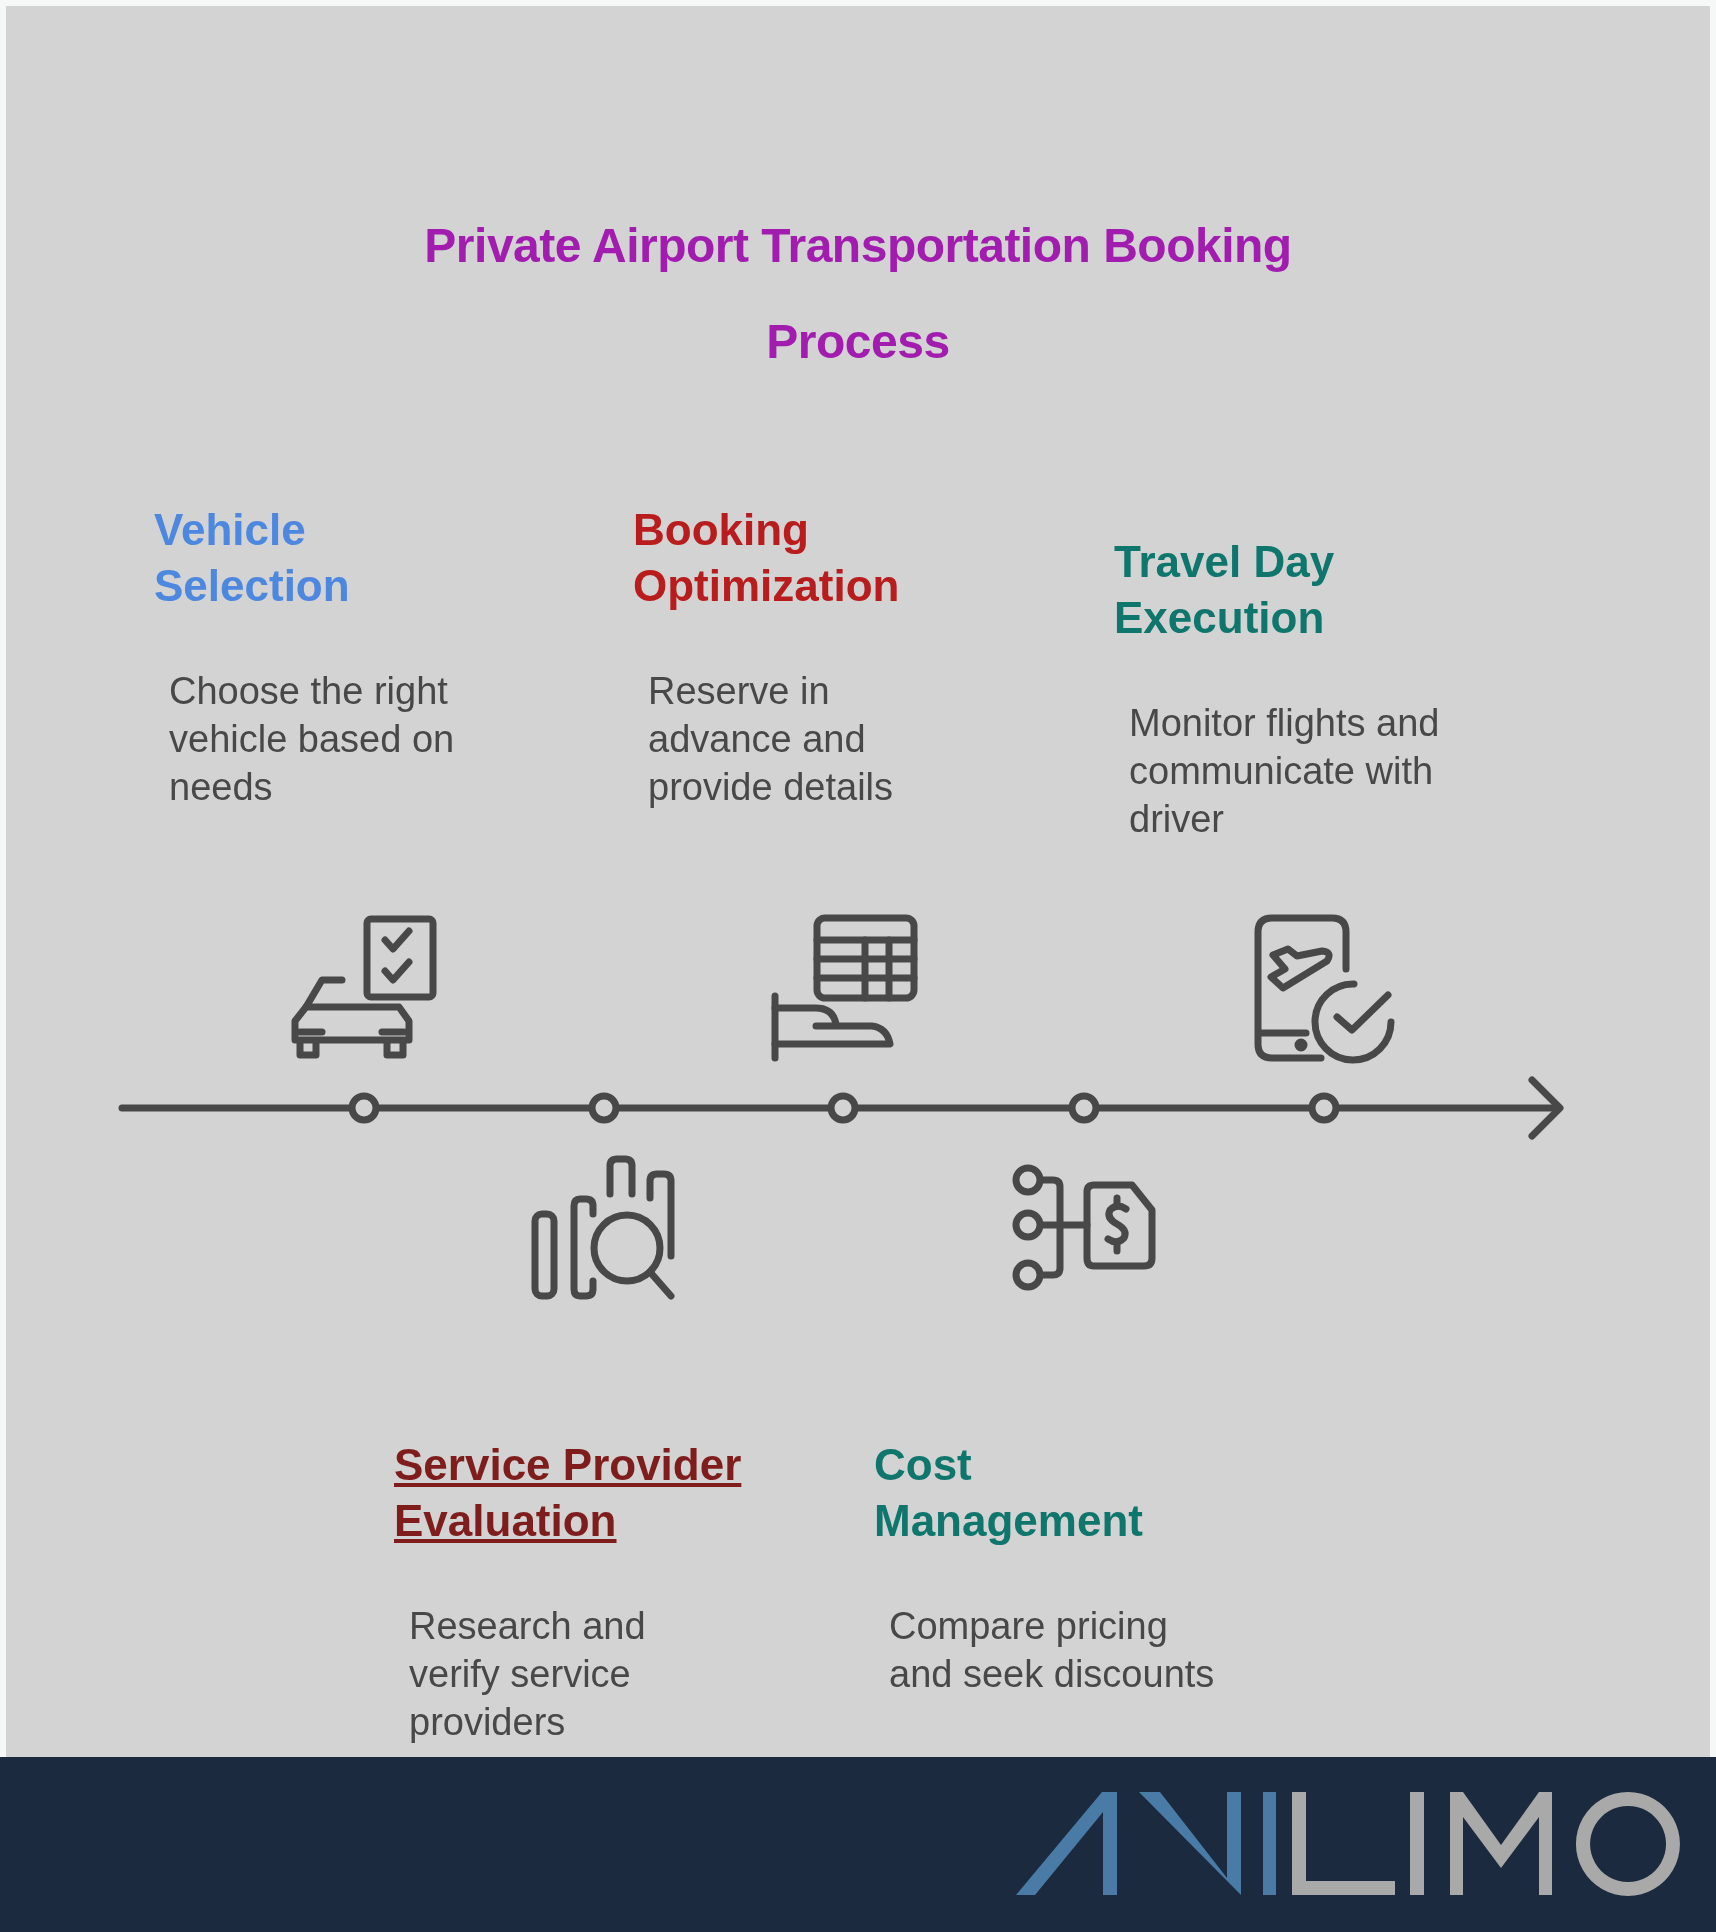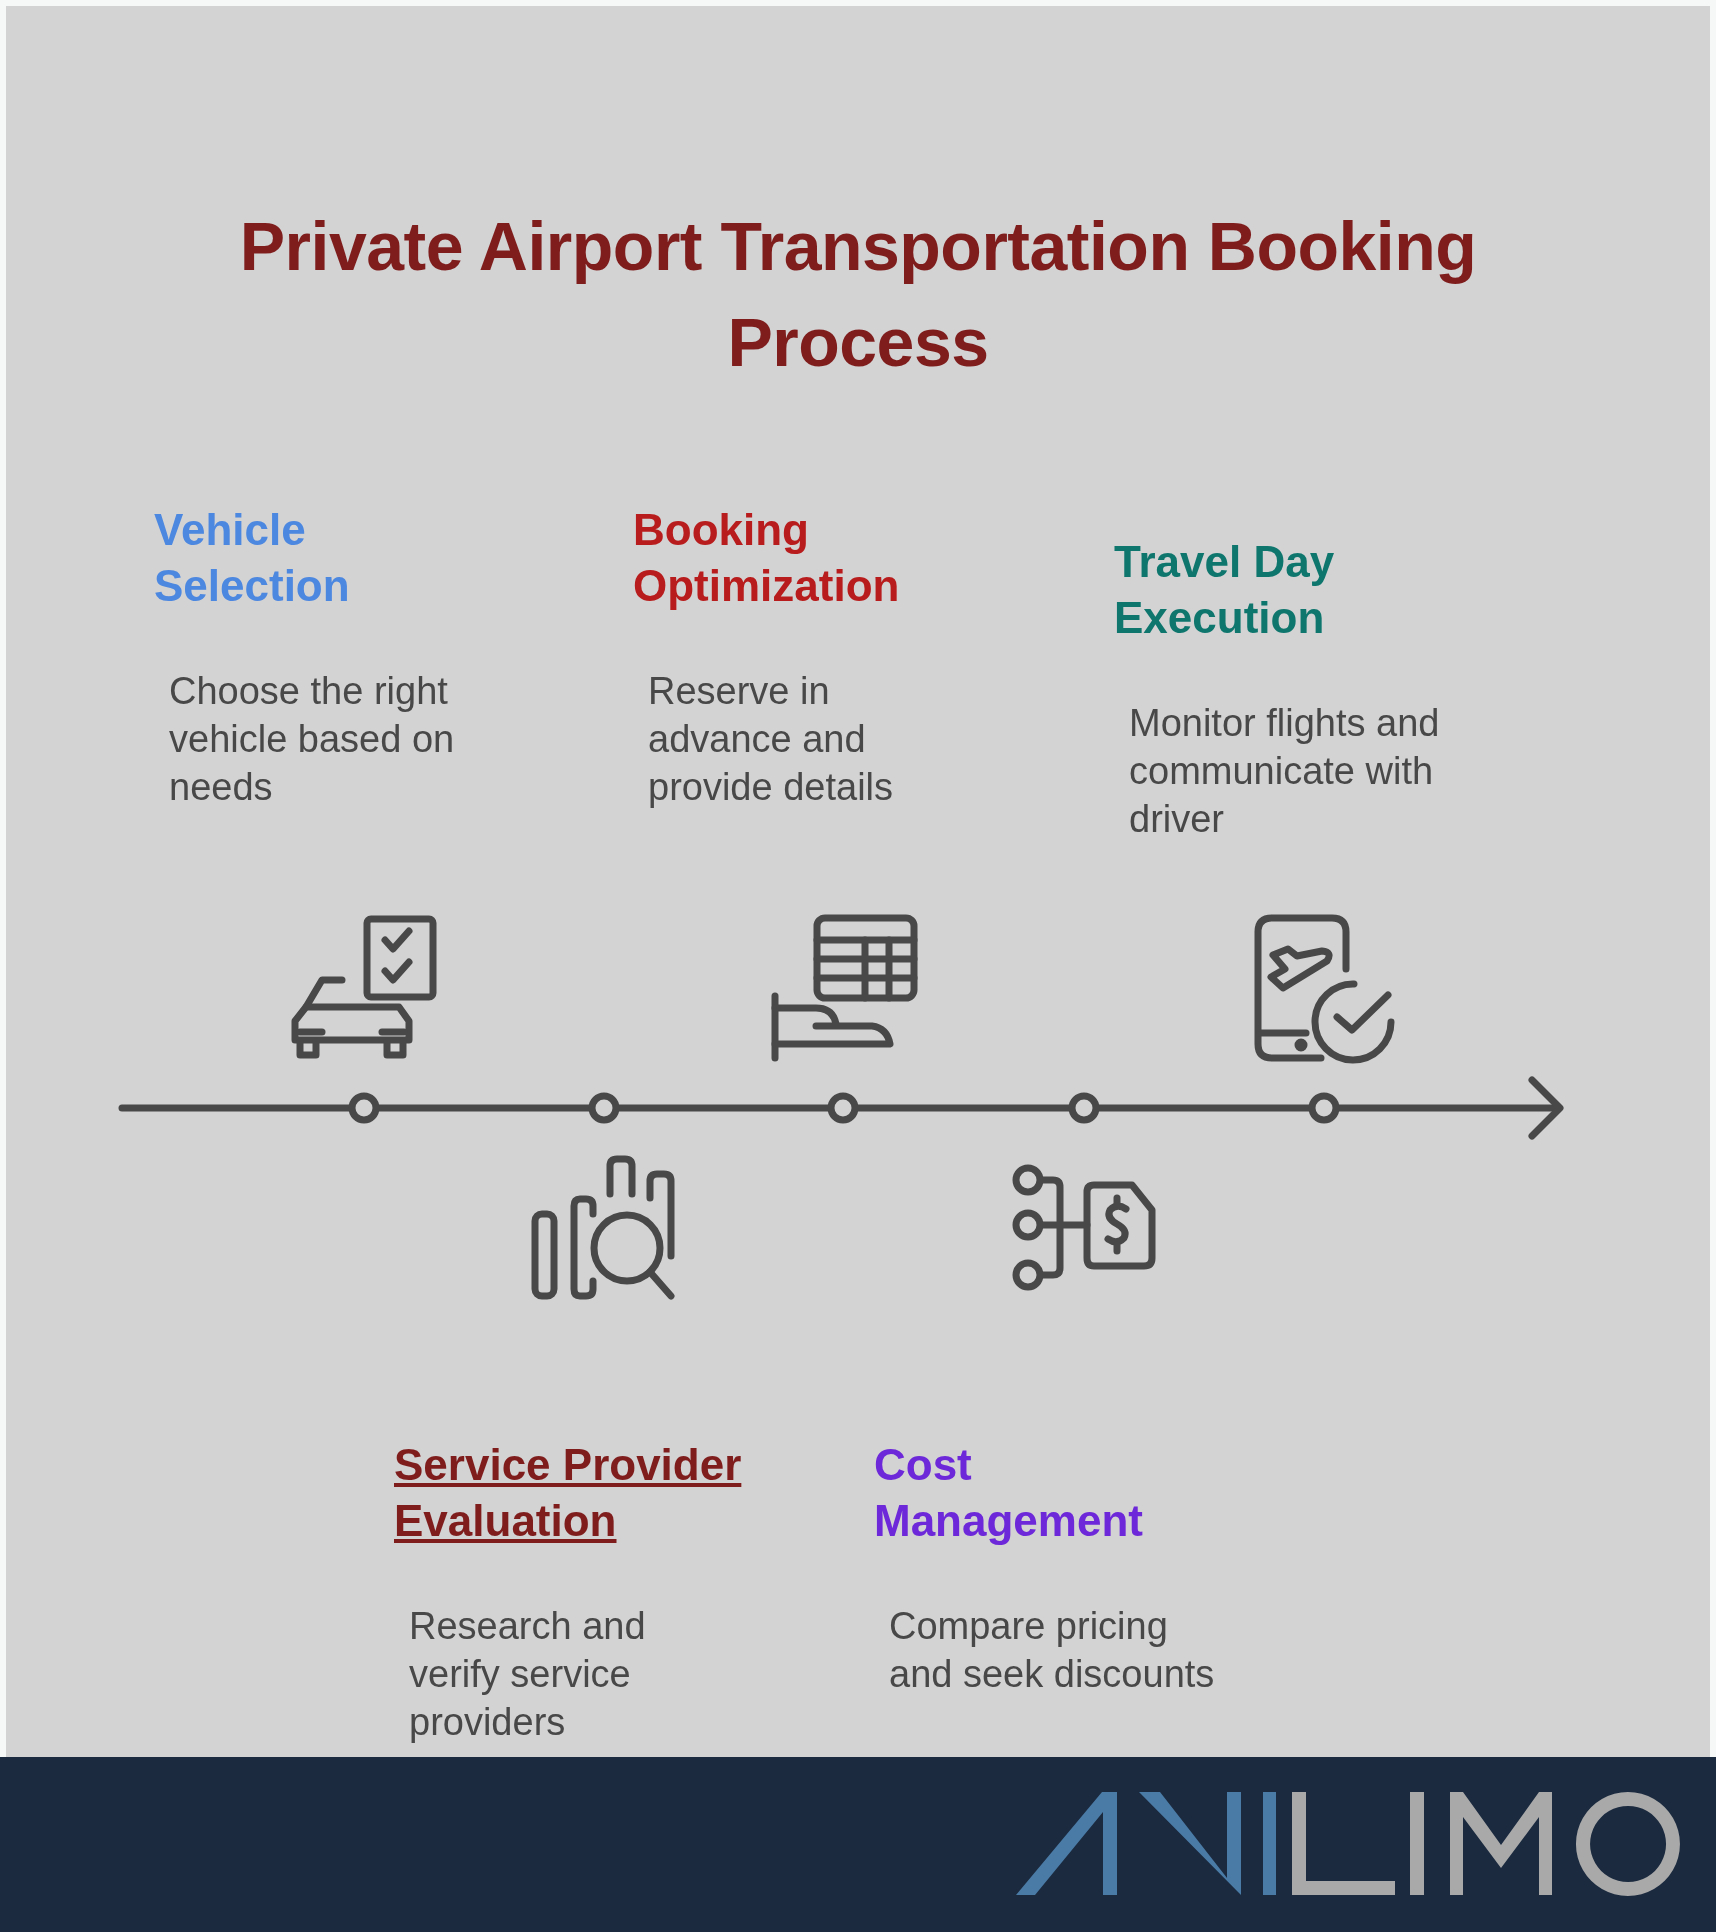--- a/index.html
+++ b/index.html
@@ -7,22 +7,22 @@
     width: 1716px; height: 1932px; position: relative; overflow: hidden;
     background: #f6f8f8;
     font-family: "Liberation Sans", "DejaVu Sans", sans-serif;
   }
   .panel {
     position: absolute; left: 6px; top: 6px; width: 1704px; height: 1751px;
     background: #d3d3d3;
   }
   .title {
     position: absolute; left: 0; top: 198px; width: 1716px;
-    text-align: center; color: #7f1d1d;
-    font-weight: bold; font-size: 68px; line-height: 96px;
+    text-align: center; color: #a21caf;
+    font-weight: bold; font-size: 48px; line-height: 96px;
     letter-spacing: -0.5px;
   }
   .step { position: absolute; width: 420px; text-align: left; }
   .step .heading {
     font-weight: bold; font-size: 44px; line-height: 56px; margin: 0;
   }
   .step .desc {
     color: #484848; font-size: 38px; line-height: 48px; margin: 15px;
   }
   .step .desc-gap { height: 38px; }
@@ -89,21 +89,21 @@
   </p>
   <div class="desc-gap"></div>
   <p class="desc">
     <span>Research and</span><br>
     <span>verify service</span><br>
     <span>providers</span>
   </p>
 </div>
 
 <div class="step" style="left:874px; top:1437px;">
-  <p class="heading" style="color:#6d28d9;">
+  <p class="heading" style="color:#0f766e;">
     <span>Cost</span><br>
     <span>Management</span>
   </p>
   <div class="desc-gap"></div>
   <p class="desc">
     <span>Compare pricing</span><br>
     <span>and seek discounts</span>
   </p>
 </div>
 

